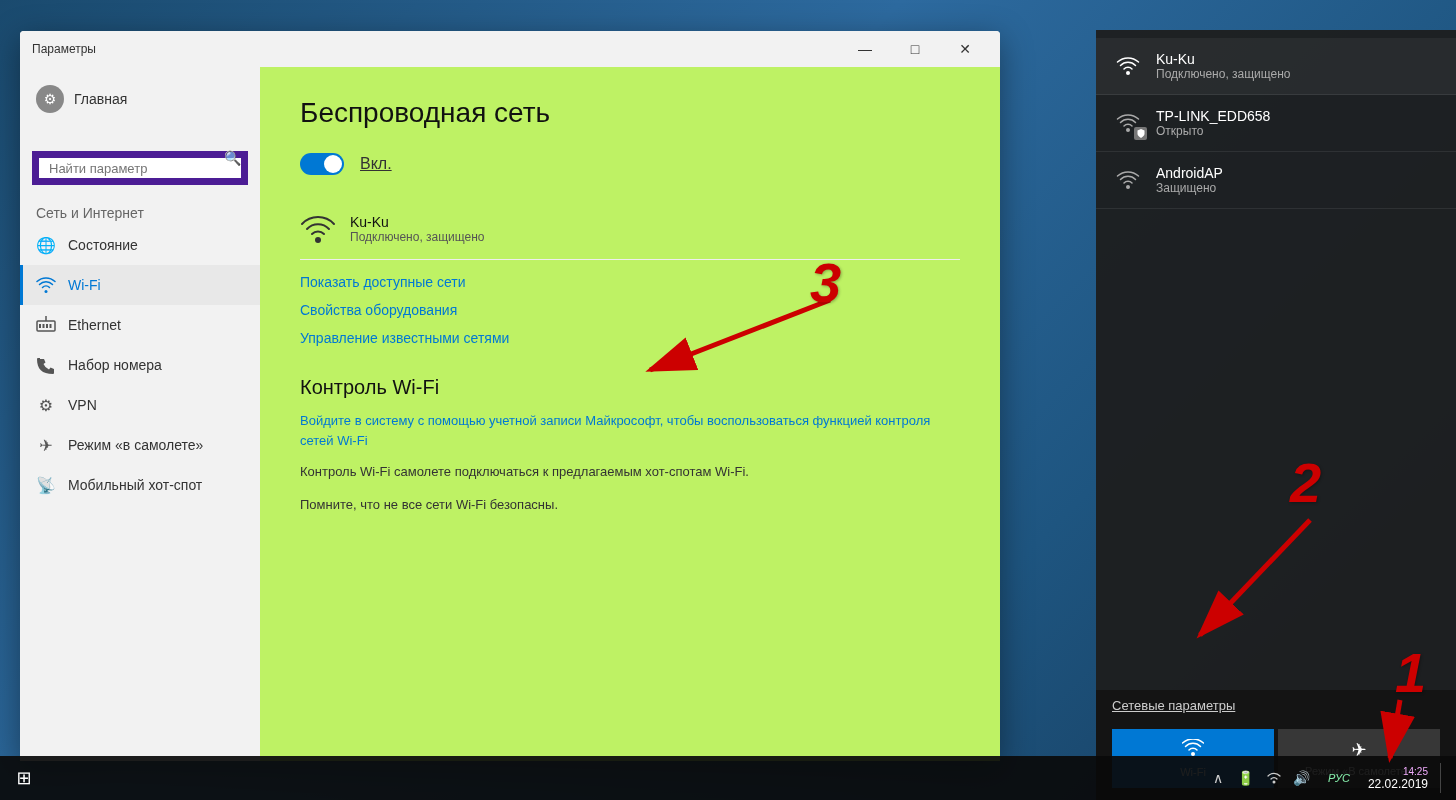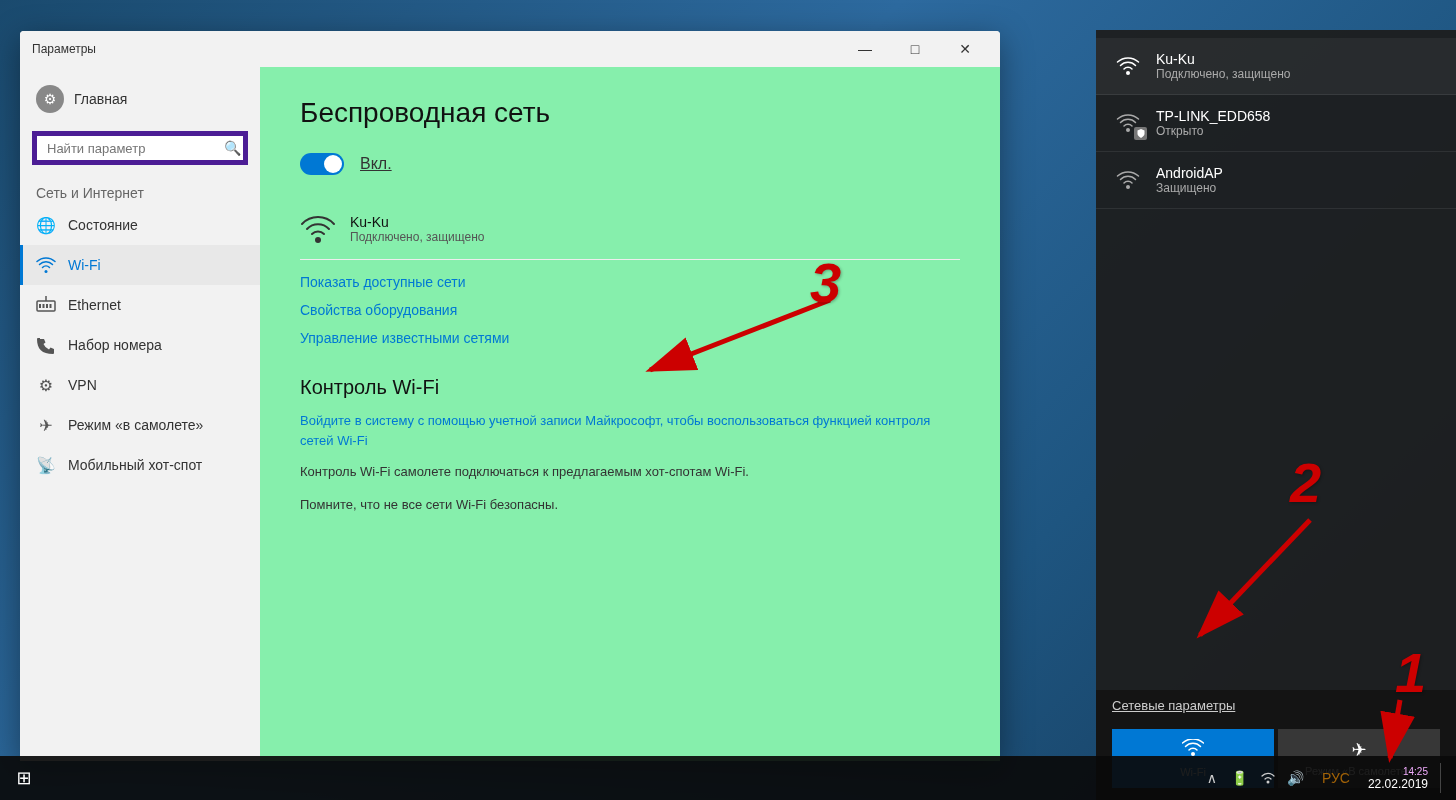--- a/index.html
+++ b/index.html
@@ -109,26 +109,27 @@
     }
 
     .search-box {
       margin: 8px 12px;
       position: relative;
     }
 
     .search-box input {
       width: 100%;
       height: 34px;
-      border: 5px solid #4c1d95;
+      border: 7px solid #4c1d95;
       background: white;
       padding: 0 32px 0 10px;
       font-size: 13px;
       color: #333;
       outline: none;
+      margin-top: 20px;
     }
 
     .search-icon-btn {
       position: absolute;
       right: 6px;
       top: 50%;
       transform: translateY(-50%);
       color: #666;
       font-size: 14px;
     }
@@ -175,21 +176,21 @@
 
     .sidebar-item-label {
       font-size: 14px;
       color: #333;
     }
     .sidebar-item.active .sidebar-item-label { color: #0078d4; }
 
     
     .main-content {
       flex: 1;
-      background: #86efac;
+      background: #bef264;
       padding: 30px 40px;
       overflow-y: auto;
     }
 
     .main-title {
       font-size: 28px;
       font-weight: 300;
       color: #111;
       margin-bottom: 24px;
     }
@@ -419,24 +420,25 @@
 
     .taskbar-clock {
       text-align: right;
       padding: 0 8px;
       cursor: pointer;
     }
     .clock-time { font-size: 10px; color: #f0abfc; }
     .clock-date { font-size: 12px; color: white; }
 
     .taskbar-lang {
-      font-size: 14px;
-      color: #a16207;
+      font-size: 11px;
+      color: #86efac;
       padding: 0 6px;
       cursor: pointer;
+      font-style: italic;
     }
 
     
     .red-num {
       position: absolute;
       font-size: 52px;
       font-weight: 900;
       color: #cc0000;
       font-style: italic;
       pointer-events: none;

